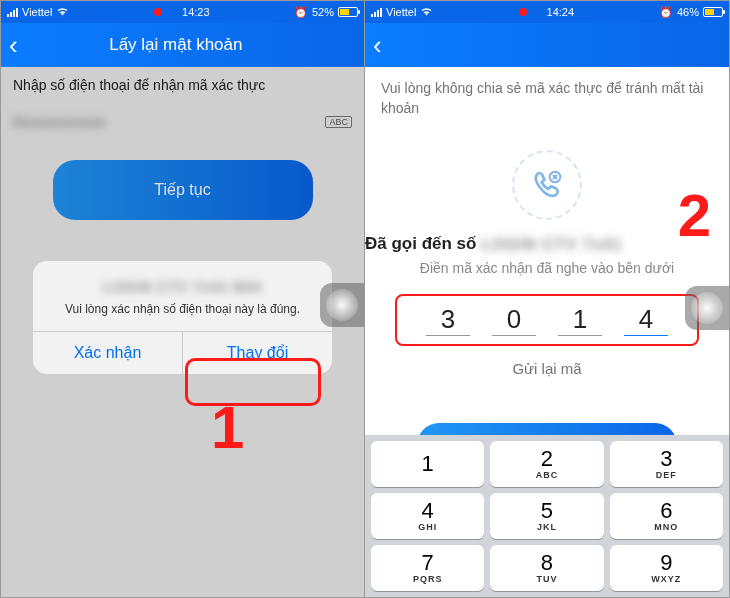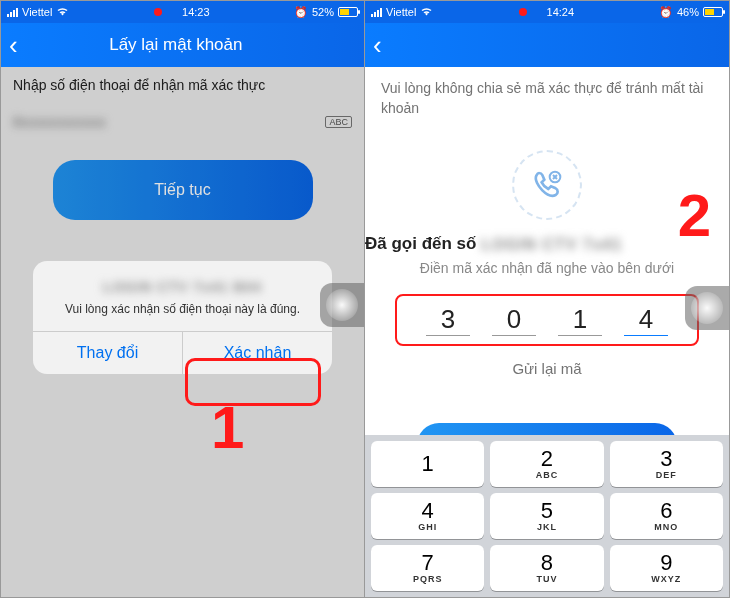--- a/index.html
+++ b/index.html
@@ -114,22 +114,22 @@
   </div>
 
   <div class="dim-overlay"></div>
 
   <div class="alert">
     <div class="alert-body">
       <div class="blurred-text" style="font-size:14px">LOGIN CTV 7x41 B04</div>
       <div class="alert-msg">Vui lòng xác nhận số điện thoại này là đúng.</div>
     </div>
     <div class="alert-actions">
+      <div class="alert-btn"><span>Xác nhận</span></div>
       <div class="alert-btn"><span>Thay đổi</span></div>
-      <div class="alert-btn"><span>Xác nhận</span></div>
     </div>
   </div>
 
   <div class="red-highlight" style="left:184px; top:357px; width:136px; height:48px;"></div>
   <div class="step-num" style="left:210px; top:392px;">1</div>
 
   <div class="assist-dot">
         <div class="assist-inner"></div>
       </div>
 </div>

